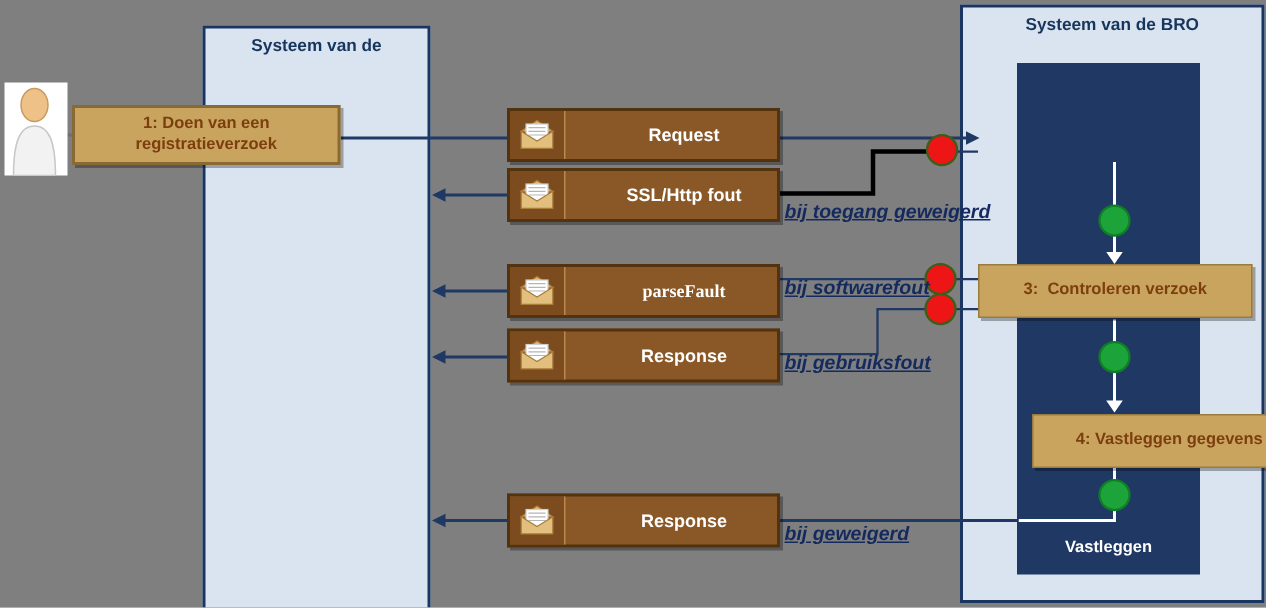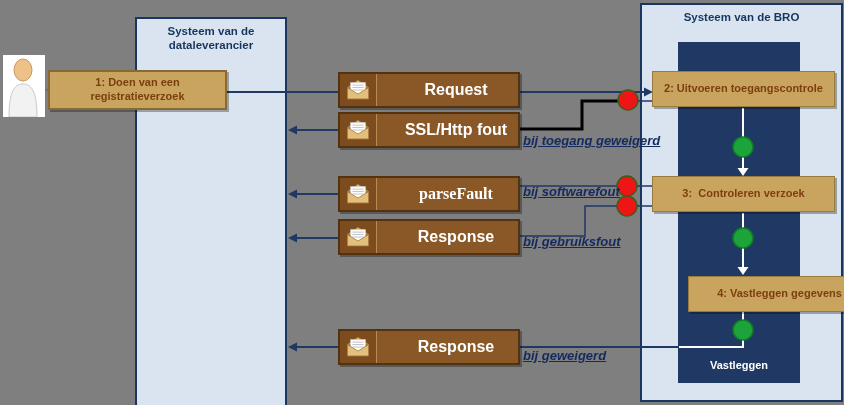--- a/index.html
+++ b/index.html
@@ -29,21 +29,21 @@
   #step2{left:652px;top:71px;width:183px;height:36px;}
   #step3{left:652px;top:176px;width:183px;height:36px;}
   #step4{left:652px;top:276px;width:183px;height:36px;margin-left:36px;}
 
   .msgbox{position:absolute;left:338px;width:182px;height:36px;background:#8a5827;
     border:2px solid #53320f;box-sizing:border-box;box-shadow:2px 2px 0 rgba(0,0,0,0.30);
     z-index:10;display:flex;align-items:stretch;}
   .msgbox .env{width:36px;background:#7c4c1f;border-right:1px solid #b98a52;
     display:flex;align-items:center;justify-content:center;flex:none;}
   .msgbox .txt{flex:1;display:flex;align-items:center;justify-content:center;
-    color:#ffffff;font-weight:bold;font-size:16px;margin-left:17px;}
+    color:#ffffff;font-weight:bold;font-size:12px;margin-left:17px;}
   #msg-request{top:72px;}
   #msg-ssl{top:112px;}
   #msg-parsefault{top:176px;font-family:Liberation Serif, serif;}
   #msg-response1{top:219px;}
   #msg-response2{top:329px;}
 
   .note{position:absolute;font-size:13px;font-weight:bold;font-style:italic;
     color:#142a5e;z-index:11;white-space:nowrap;text-decoration:underline;}
   #note-ssl{left:523px;top:133px;}
   #note-parsefault{left:523px;top:184px;}
@@ -51,21 +51,20 @@
   #note-response2{left:523px;top:348px;}
 </style>
 </head>
 <body>
 
 <div id="canvas">
 
   <div class="lane" id="lane-left">
     <div class="lane-title">
       <div>Systeem van de</div>
-      <div>dataleverancier</div>
     </div>
   </div>
 
   <div class="lane" id="lane-right">
     <div class="lane-title">Systeem van de BRO</div>
   </div>
 
   <div id="process-lane">
     <div id="process-lane-label">Vastleggen</div>
   </div>
@@ -152,23 +151,20 @@
   <div id="actor">
     <svg width="42" height="62" viewBox="0 0 42 62">
       <ellipse cx="20" cy="15" rx="9" ry="11" fill="#eec189" stroke="#c99a5f" stroke-width="1"></ellipse>
       <path d="M6,62 C6,40 10,29 20,29 C30,29 34,40 34,62 Z" fill="#f2f2f2" stroke="#c8c8c8" stroke-width="1"></path>
     </svg>
   </div>
 
   <div class="tanbox" id="step1">
     <div class="lbl">1: Doen van een registratieverzoek</div>
   </div>
-  <div class="tanbox" id="step2">
-    <div class="lbl">2: Uitvoeren toegangscontrole</div>
-  </div>
   <div class="tanbox" id="step3">
     <div class="lbl">3:  Controleren verzoek</div>
   </div>
   <div class="tanbox" id="step4">
     <div class="lbl">4: Vastleggen gegevens</div>
   </div>
 
   <div class="msgbox" id="msg-request">
     <div class="env">
       <svg width="30" height="26" viewBox="0 0 36 32">

